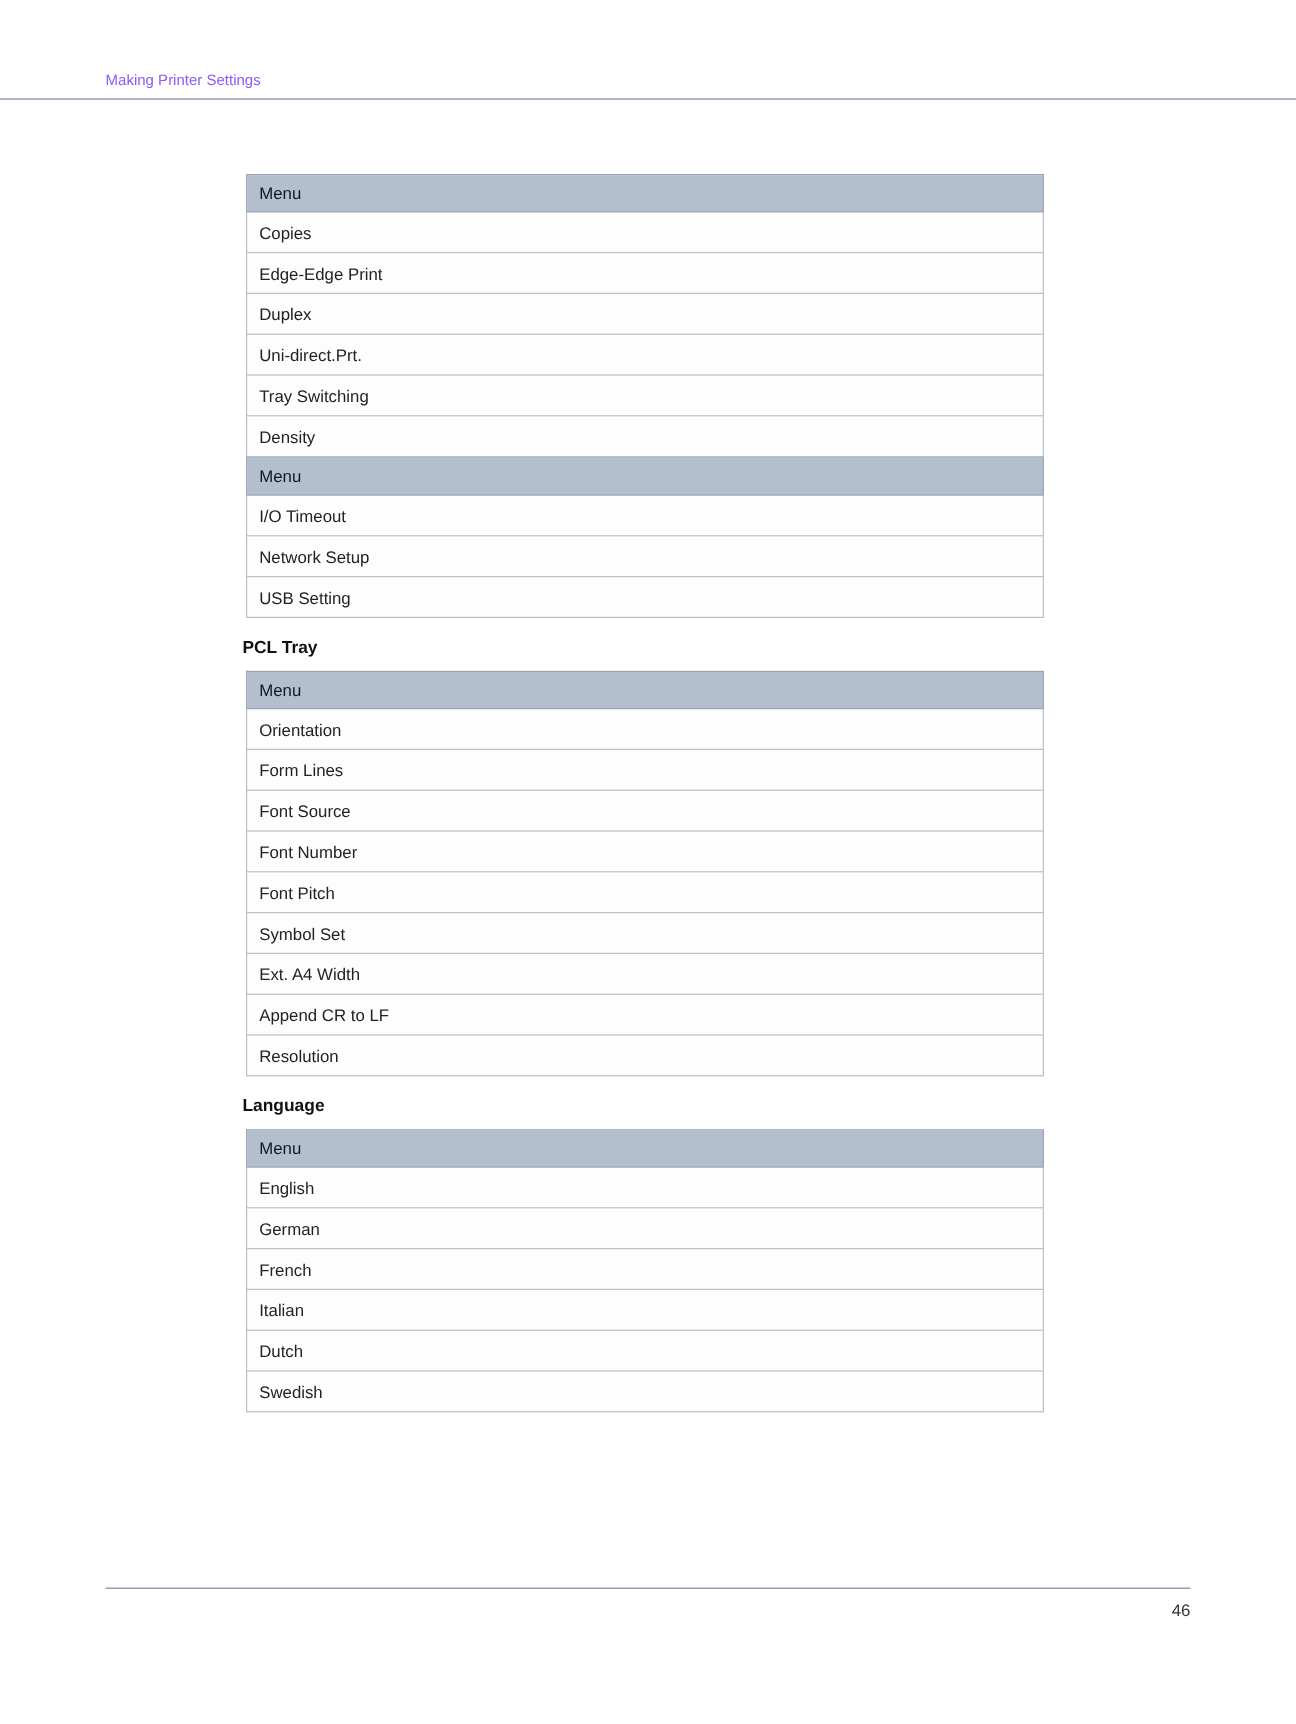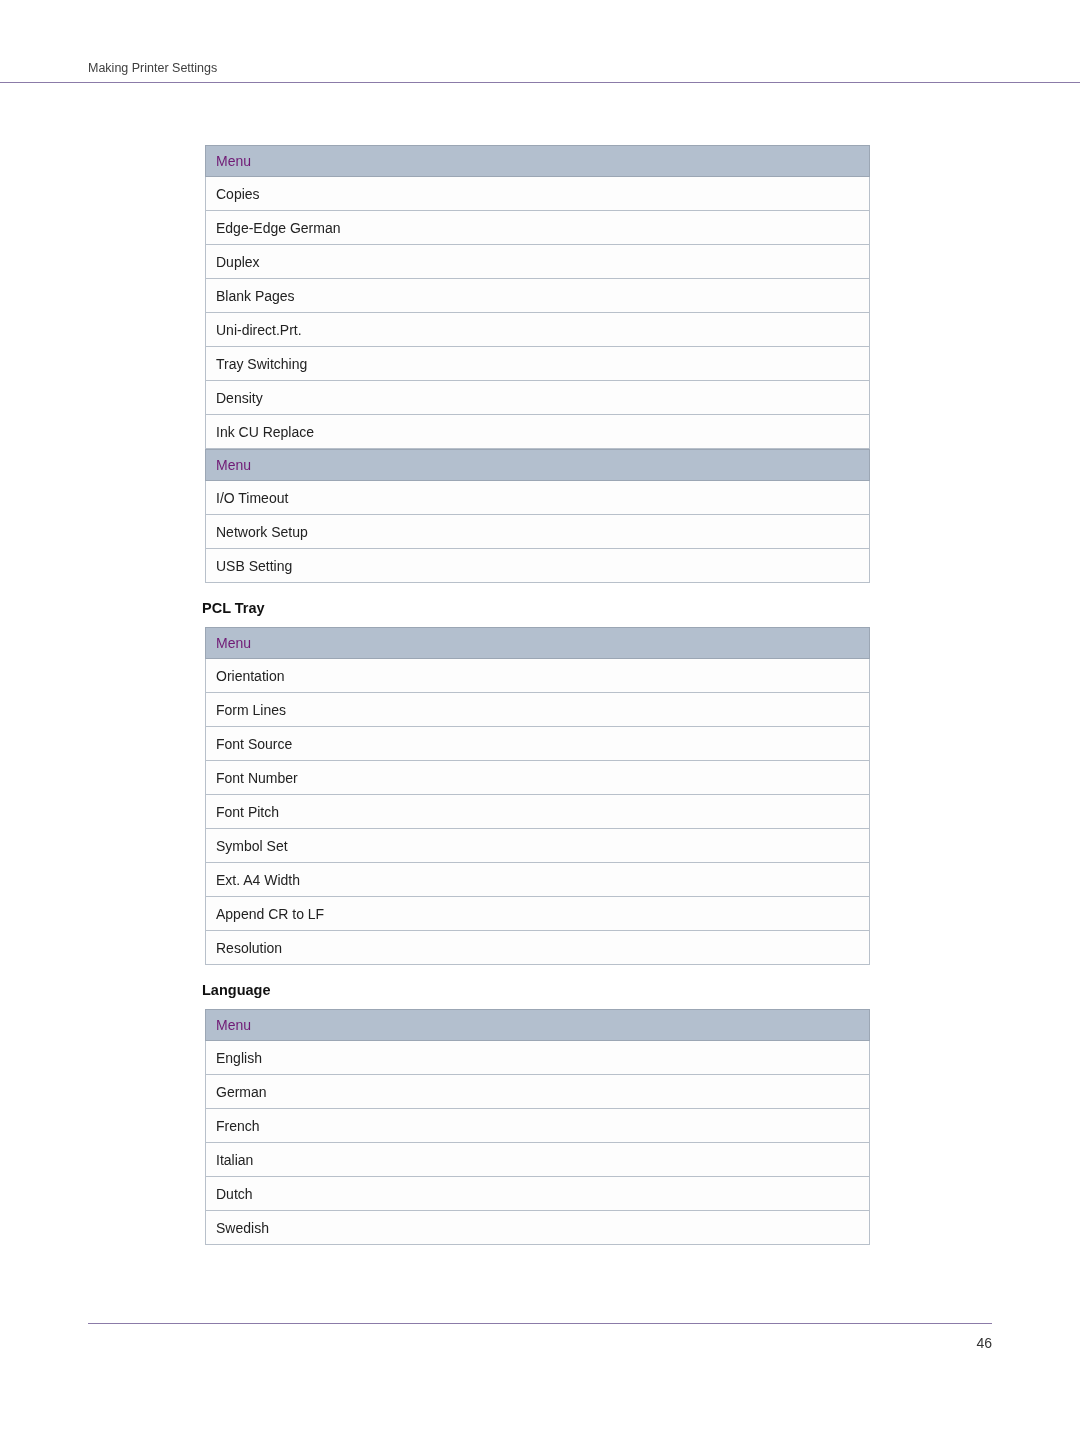--- a/index.html
+++ b/index.html
@@ -16,21 +16,21 @@
     }
     .page-header {
       padding-top: 58px;
       padding-left: 88px;
       padding-right: 88px;
       border-bottom: 1px solid #8b7ba8;
       padding-bottom: 6px;
     }
     .header-text {
       font-size: 12.5px;
-      color: #404040;
+      color: #8b5cf6;
       font-weight: 300;
     }
     .content {
       padding-top: 62px;
       padding-left: 205px;
       padding-right: 210px;
     }
     .section-indent {
       padding-left: 0;
     }
@@ -46,21 +46,21 @@
       width: 100%;
       border-collapse: collapse;
       margin-bottom: 0;
     }
     table.menu-table th {
       background: #b3bfce;
       border: 1px solid #9ba6b4;
       text-align: left;
       font-weight: normal;
       font-size: 14px;
-      color: #701a75;
+      color: #0f172a;
       padding: 7px 10px 7px 10px;
       height: 30px;
     }
     table.menu-table td {
       border: 1px solid #b8c0ca;
       font-size: 14px;
       color: #222;
       padding: 6px 10px 6px 10px;
       background: #fdfdfd;
       height: 34px;
@@ -94,39 +94,33 @@
       <thead>
         <tr>
             <th>Menu</th>
           </tr>
       </thead>
       <tbody>
         <tr>
             <td>Copies</td>
           </tr>
         <tr>
-            <td>Edge-Edge German</td>
+            <td>Edge-Edge Print</td>
           </tr>
         <tr>
             <td>Duplex</td>
           </tr>
         <tr>
-            <td>Blank Pages</td>
-          </tr>
-        <tr>
             <td>Uni-direct.Prt.</td>
           </tr>
         <tr>
             <td>Tray Switching</td>
           </tr>
         <tr>
             <td>Density</td>
-          </tr>
-        <tr>
-            <td>Ink CU Replace</td>
           </tr>
       </tbody>
     </table>
   </div>
 
   <div class="section-indent">
     <table class="menu-table">
       <thead>
         <tr>
             <th>Menu</th>

